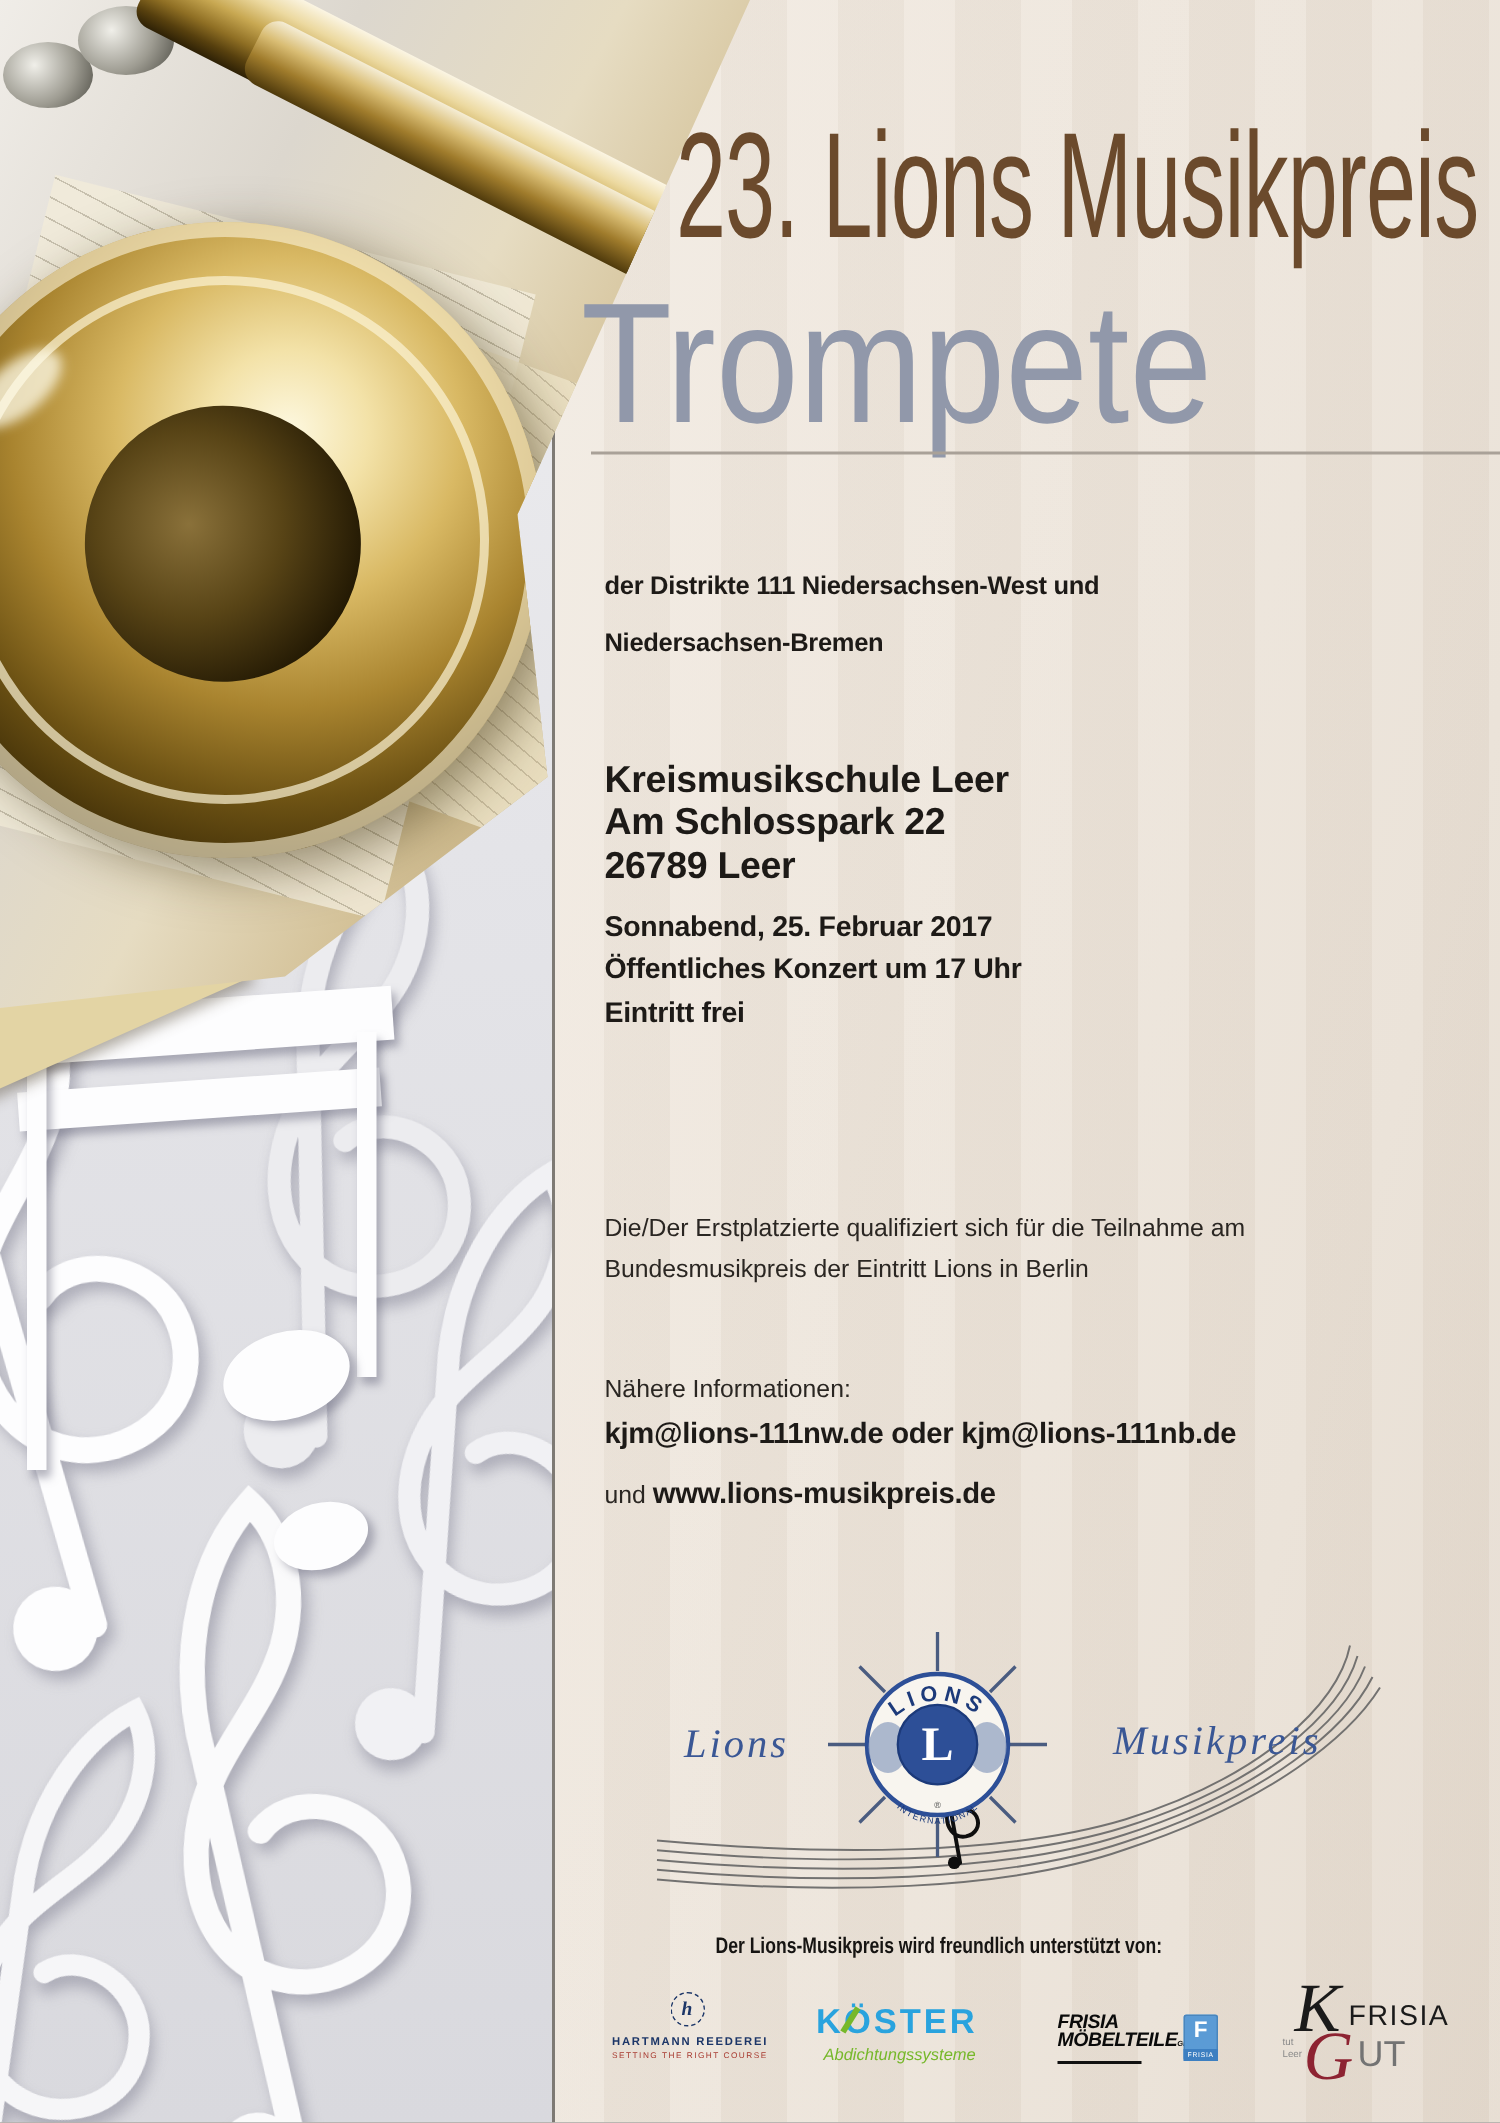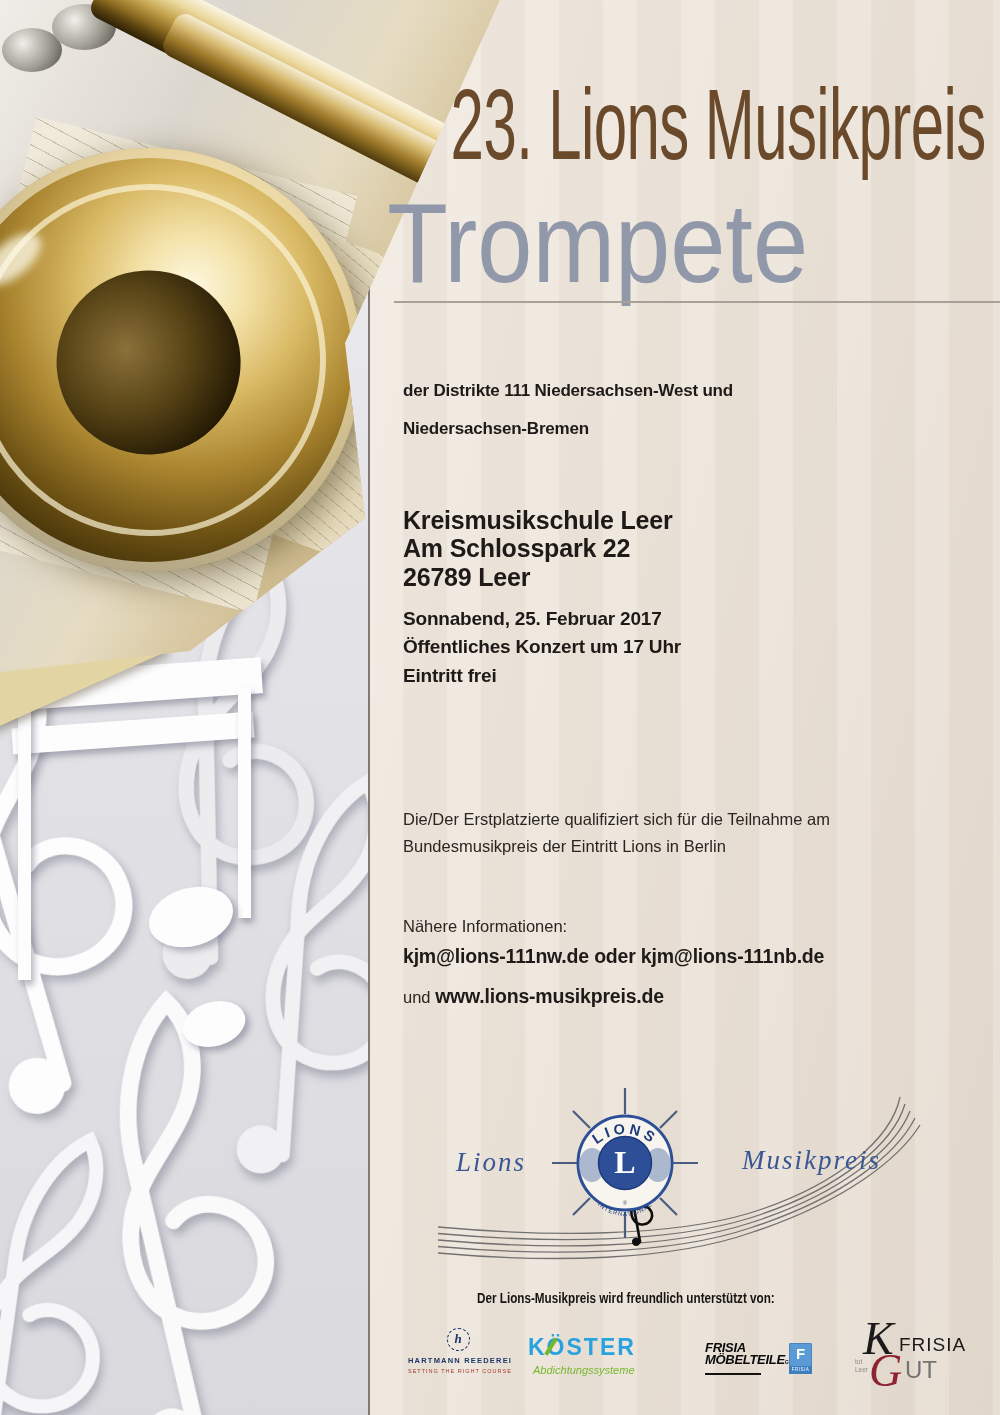--- a/index.html
+++ b/index.html
@@ -85,21 +85,21 @@
   
   .footer-h { left:477px; top:1289px; font-weight:bold; font-size:15px; white-space:nowrap;
     transform:scaleX(.78); transform-origin:left center; color:#161412; }
   .sponsor { position:absolute; z-index:6; }
   .hartmann { left:408px; top:1328px; width:100px; text-align:center; }
   .h-circle { width:23px; height:23px; margin:0 auto; border:1.6px dashed #1c3668; border-radius:50%;
     font-family:"Liberation Serif", serif; font-style:italic; font-weight:bold; font-size:13px;
     line-height:20px; color:#1c3668; }
   .h-name { margin-top:5px; font-size:7.5px; font-weight:bold; letter-spacing:1.2px; color:#1c3668; white-space:nowrap; }
   .h-tag { margin-top:3px; font-size:5.5px; letter-spacing:1px; color:#a83a30; white-space:nowrap; }
-  .koester { left:528px; top:1334px; width:120px; }
+  .koester { left:544px; top:1334px; width:120px; }
   .k-name { font-size:23px; font-weight:bold; letter-spacing:2px; color:#29a3de; white-space:nowrap; }
   .k-slash { position:absolute; left:21px; top:3px; width:3.5px; height:19px; background:#76b82a; transform:rotate(32deg); }
   .k-tag { margin-top:3px; margin-left:5px; font-style:italic; font-size:11px; color:#76b82a; white-space:nowrap; }
   .frisia { left:705px; top:1342px; }
   .f-line { font-style:italic; font-weight:bold; font-size:13px; letter-spacing:-.3px; color:#0a0a0a; line-height:12px; white-space:nowrap; }
   .f-suffix { font-size:5px; letter-spacing:0; }
   .f-rule { width:56px; height:1.5px; background:#111; margin-top:5px; }
   .f-badge { position:absolute; left:84px; top:1px; width:23px; height:31px; border-radius:2px;
     background:#5b9bd5; box-shadow:0 0 0 1px #4a86bd inset; }
   .f-letter { color:#fff; font-weight:bold; font-size:15px; text-align:center; line-height:22px; }

